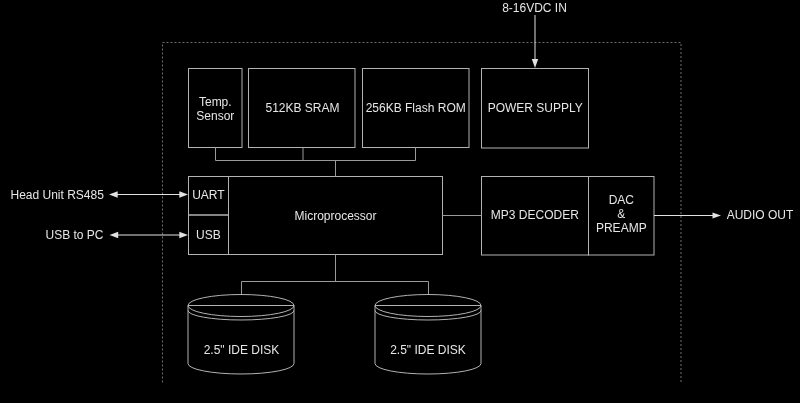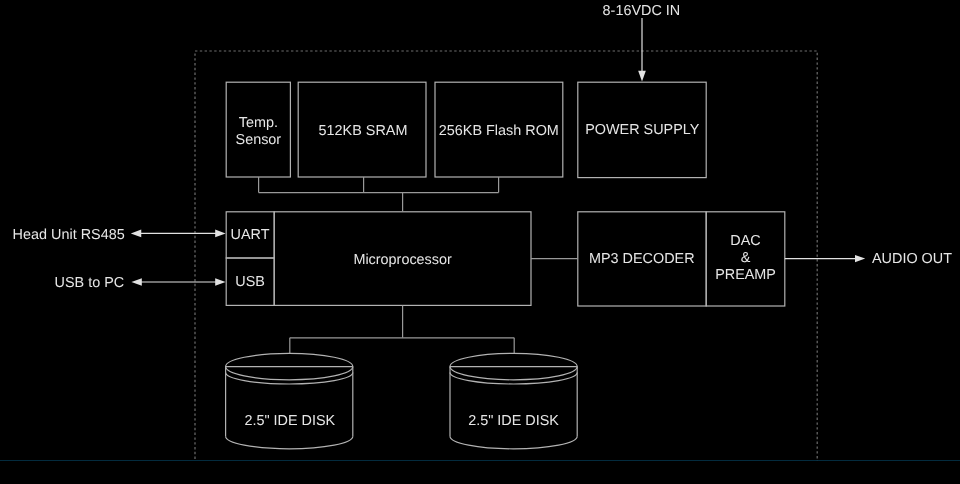--- a/index.html
+++ b/index.html
@@ -1,16 +1,16 @@
 <!DOCTYPE html>
 <html><head>
 <meta charset="utf-8">
 <style>
   html,body{margin:0;padding:0;background:#000;}
-  #stage{position:relative;width:800px;height:384px;background:#0ea5e9;overflow:hidden;}
+  #stage{position:relative;width:800px;height:384px;background:#15803d;overflow:hidden;}
   svg{display:block;}
 </style>
 </head>
 <body>
 <div id="stage">
 <svg width="800" height="403" viewBox="0 0 800 403">
   <rect x="0" y="0" width="800" height="403" fill="#000000"></rect>
 
   <rect x="162.5" y="42.5" width="518.5" height="357.5" fill="none" stroke="#6e6e6e" stroke-width="1" stroke-dasharray="2 2"></rect>
 

